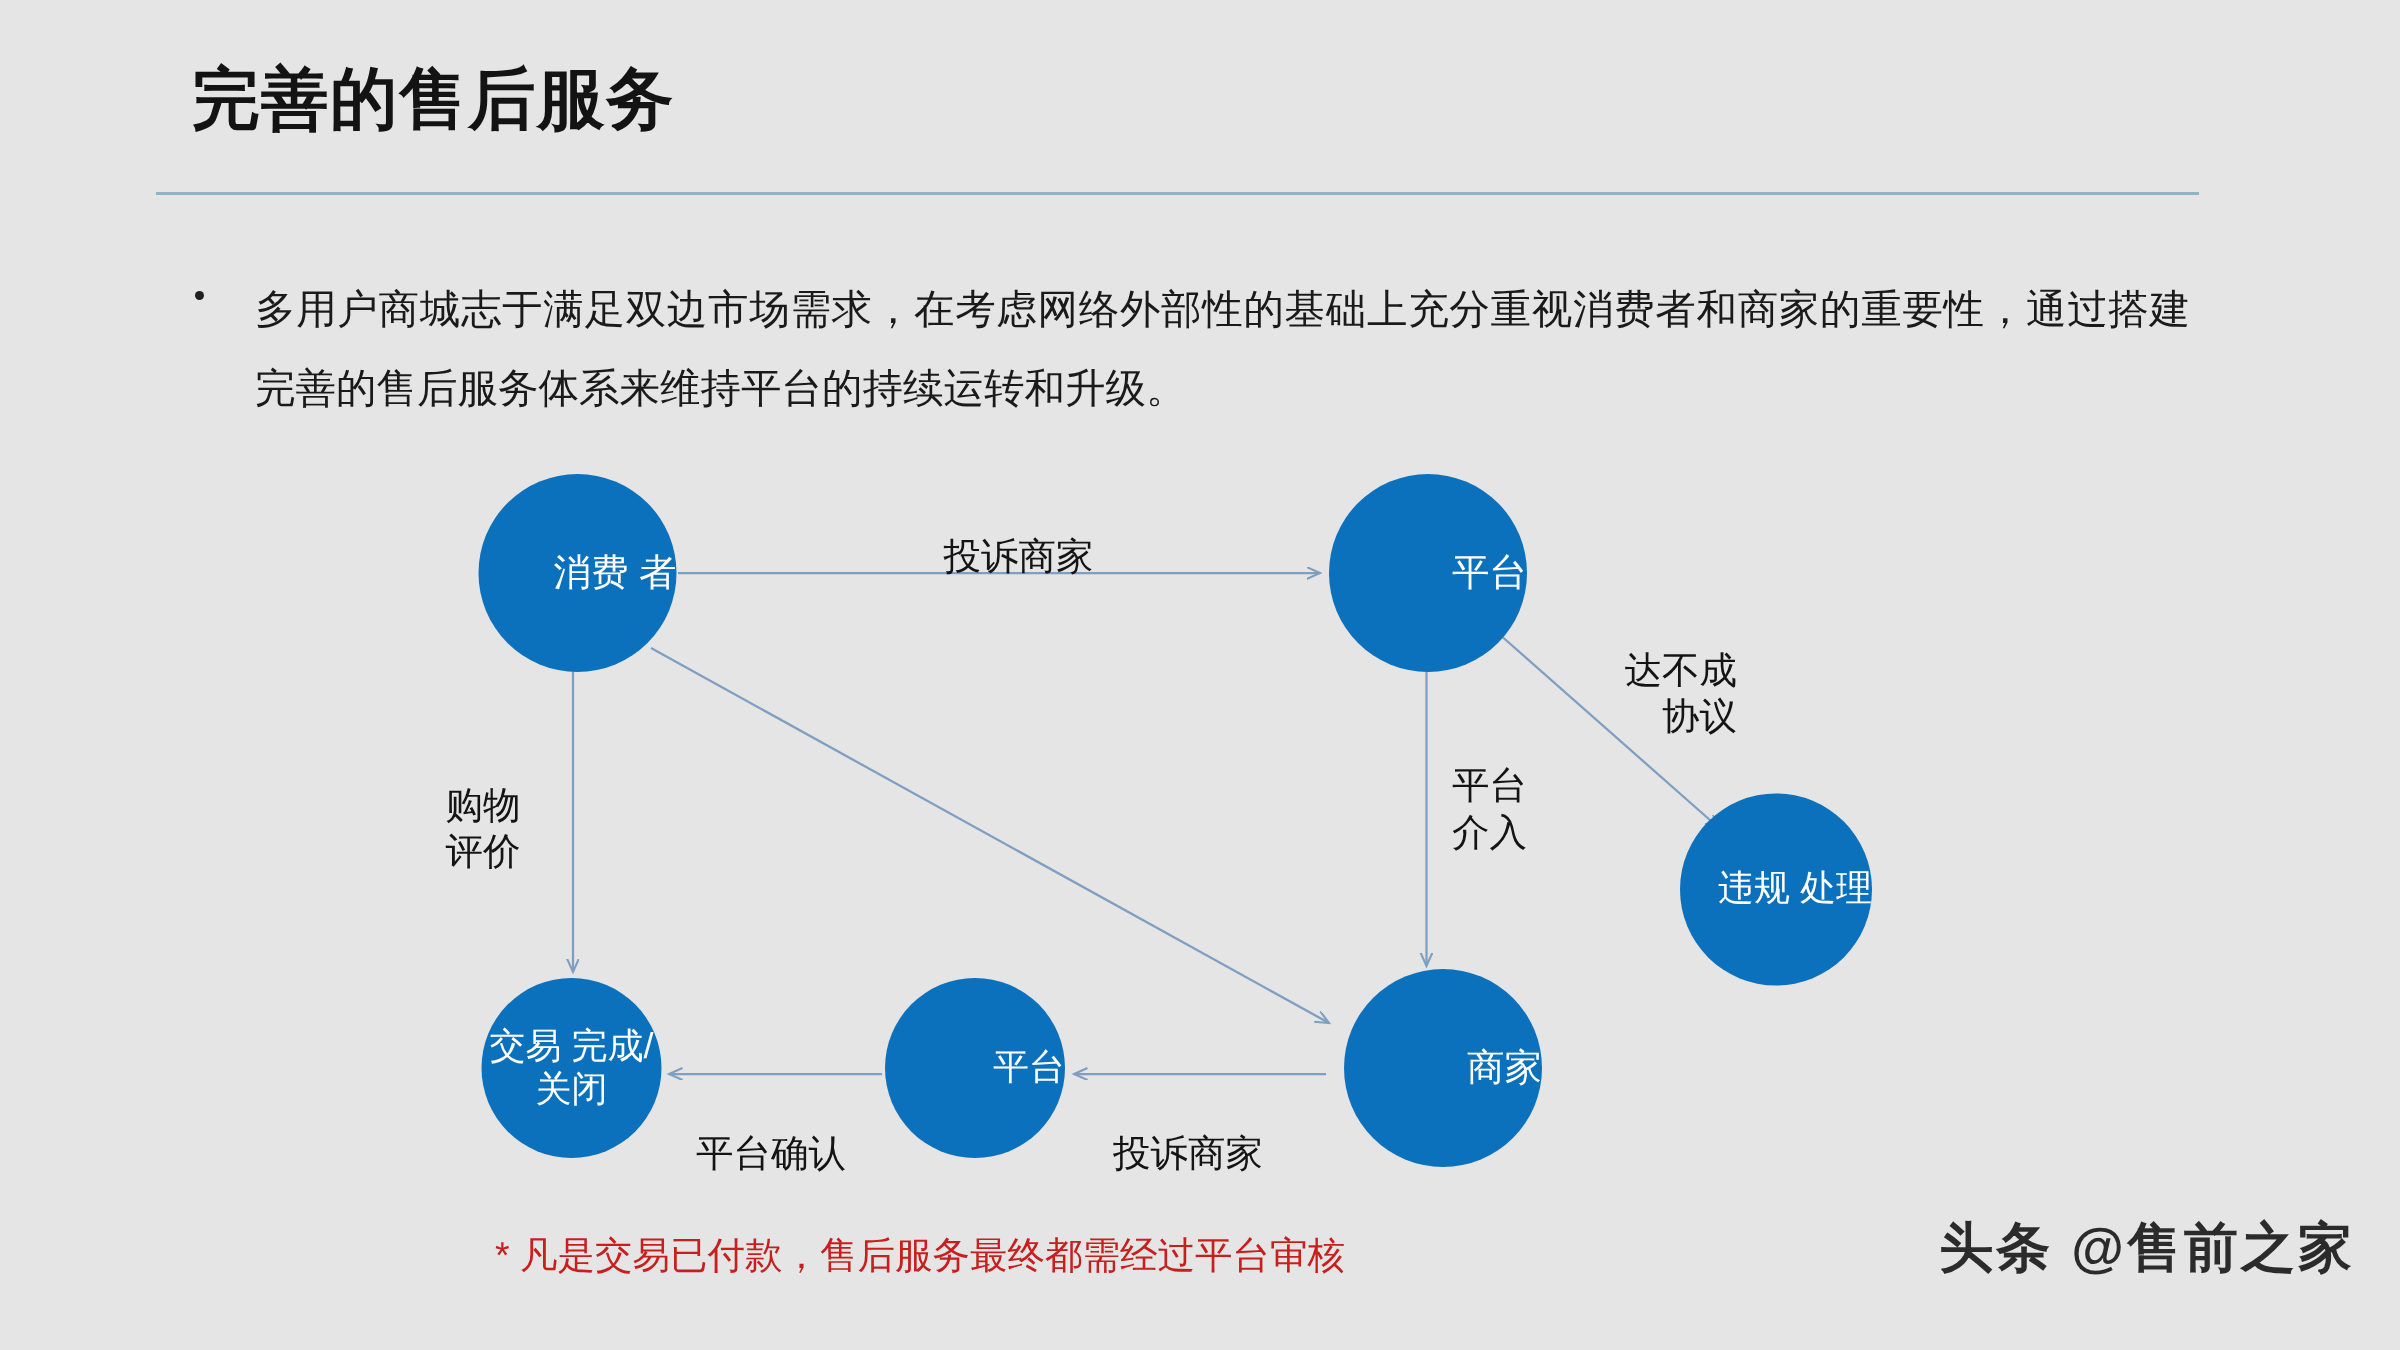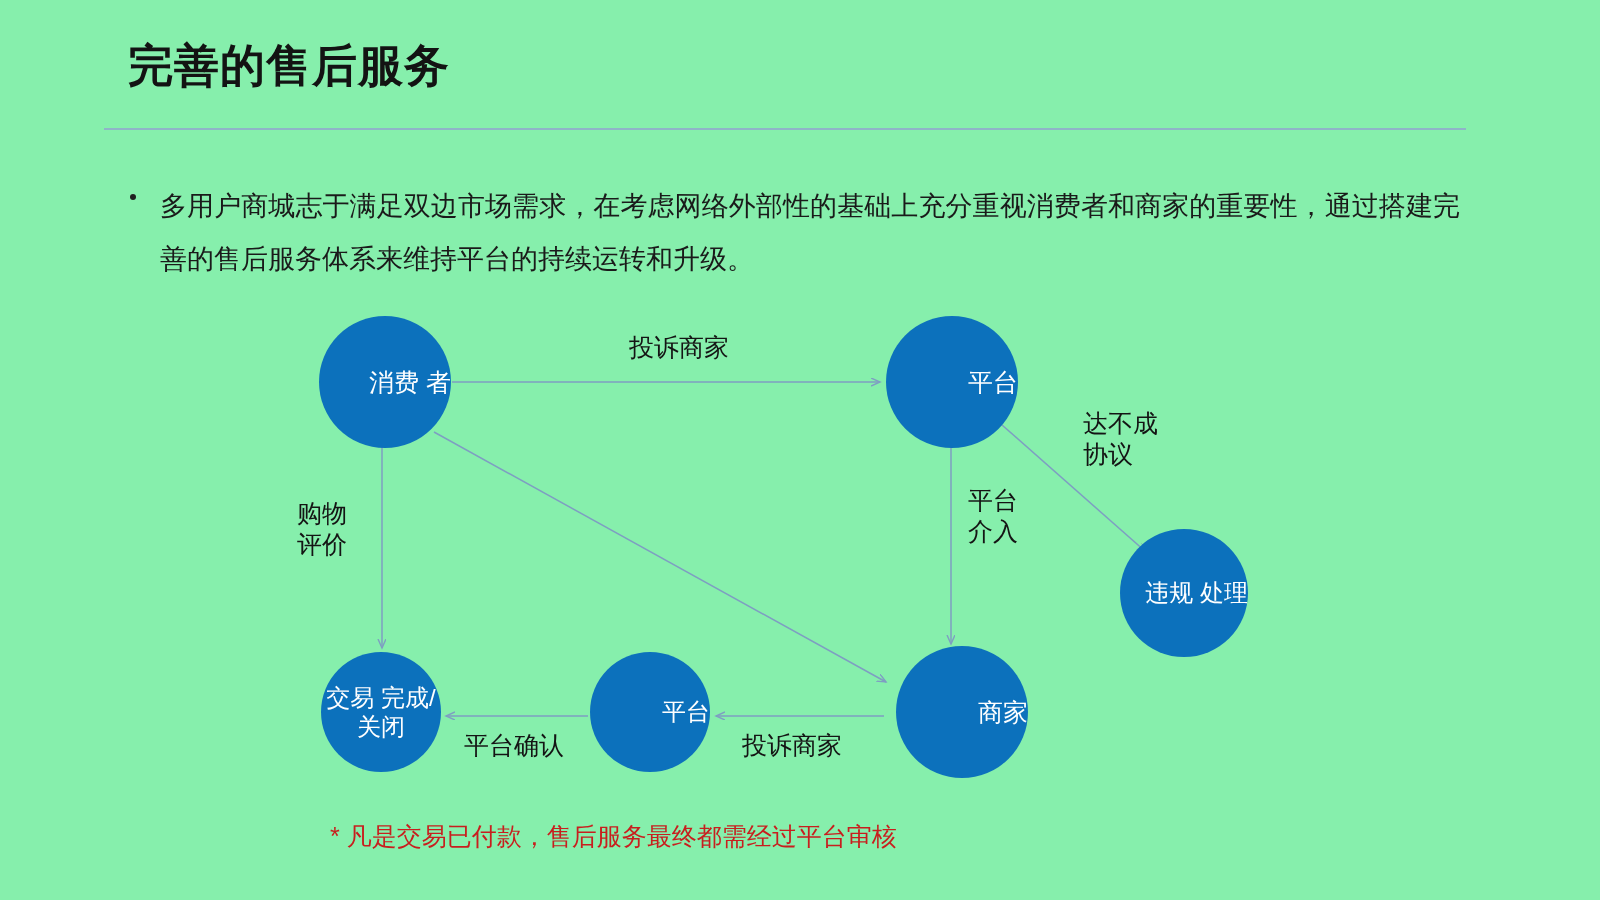--- a/index.html
+++ b/index.html
@@ -7,21 +7,21 @@
     padding: 0;
     background: #ffffff;
   }
   body {
     font-family: "Liberation Sans", "DejaVu Sans", sans-serif;
   }
   #slide {
     position: relative;
     width: 1600px;
     height: 900px;
-    background: #86efac;
+    background: #e5e5e5;
     overflow: hidden;
   }
 
   
   #slide-title {
     position: absolute;
     left: 128px;
     top: 41px;
     font-size: 45px;
     font-weight: bold;
@@ -50,21 +50,21 @@
     position: absolute;
     left: 0px;
     top: 14px;
     width: 6px;
     height: 6px;
     border-radius: 50%;
     background: #202020;
   }
   #body-bullet .bullet-text {
     display: block;
-    margin-left: 30px;
+    margin-left: 40px;
     font-size: 27px;
     line-height: 1.95;
     color: #1a1a1a;
     text-align: justify;
   }
 
   
   #diagram {
     position: absolute;
     left: 0px;
@@ -91,21 +91,22 @@
     box-sizing: border-box;
   }
   .node.small { font-size: 24px; }
 
   .edge-label {
     position: absolute;
     color: #141414;
     font-size: 25px;
     line-height: 1.25;
     white-space: pre-line;
-    text-align: left;
+    text-align: right;
+    margin-top: 24px;
   }
 
   
   #footnote {
     position: absolute;
     left: 330px;
     top: 820px;
     font-size: 25px;
     color: #c81e1e;
     white-space: nowrap;
@@ -201,14 +202,15 @@
     <div class="edge-label" style="left:297px; top:208px;">购物
 评价</div>
 
     <div class="edge-label" style="left:742px; top:440px;">投诉商家</div>
 
     <div class="edge-label" style="left:464px; top:440px;">平台确认</div>
   </div>
 
   <div id="footnote">* 凡是交易已付款，售后服务最终都需经过平台审核</div>
 
+  <div id="watermark">头条 @售前之家</div>
 
 </div>
 
 </body></html>

